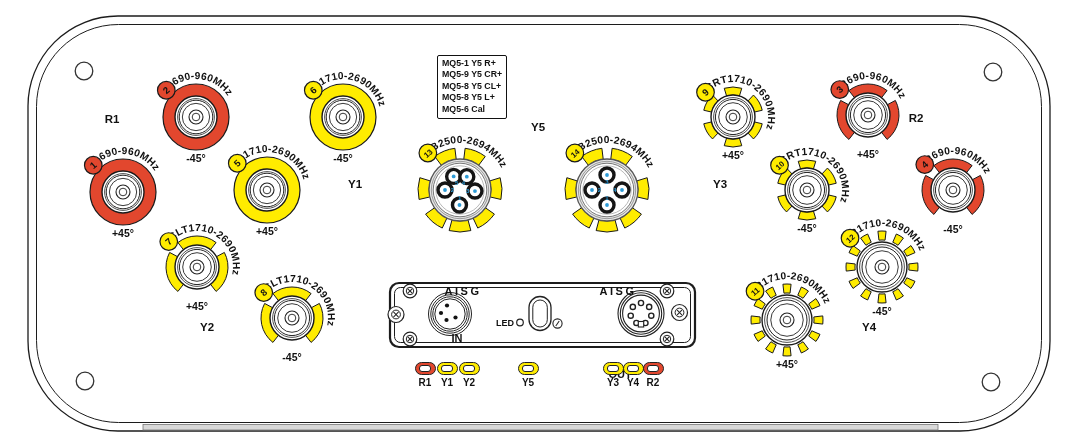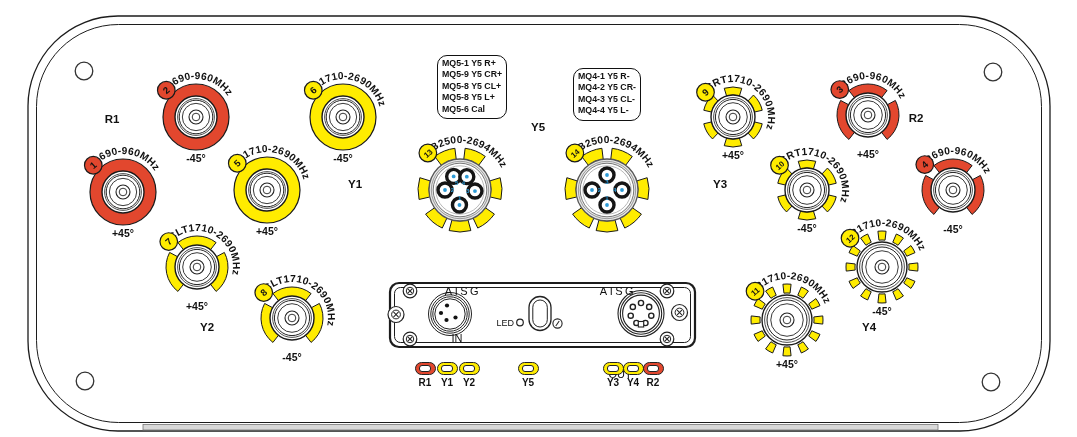--- a/index.html
+++ b/index.html
@@ -2,27 +2,27 @@
 <html><head>
 <meta charset="utf-8">
 <style>
   html,body{margin:0;padding:0;background:#fff;}
   #stage{position:relative;width:1077px;height:437px;background:#fff;overflow:hidden;
          font-family:"Liberation Sans","DejaVu Sans",sans-serif;}
   #panel-svg{position:absolute;left:0;top:0;}
   svg text{font-family:"Liberation Sans","DejaVu Sans",sans-serif;font-weight:bold;}
   #overlay{position:absolute;left:0;top:0;width:1077px;height:437px;}
   .ptxt{position:absolute;transform:translate(-50%,-50%);font-weight:bold;font-size:11.5px;color:#111;white-space:nowrap;}
-  .aisg-t{position:absolute;transform:translate(-50%,-50%);font-weight:normal;font-size:11px;color:#111;white-space:nowrap;}
+  .aisg-t{position:absolute;transform:translate(-50%,-50%);font-weight:bold;font-size:11px;color:#111;white-space:nowrap;}
   .t-aisg-in{left:463px;top:291px;letter-spacing:2.5px;}
   .t-in{left:457px;top:338px;}
   .t-aisg-out{left:618px;top:291px;letter-spacing:2.5px;}
   .t-out{left:620px;top:338px;margin-top:36px;}
   .t-led{left:514px;top:322.5px;transform:translate(-100%,-50%);font-size:9px;padding-left:48px;}
-  .infobox{position:absolute;border:1.6px solid #111;border-radius:10px;background:#fff;
+  .infobox{position:absolute;border:1.6px solid #111;border-radius:2px;background:#fff;
            padding:2px 4px 3px;font-weight:bold;font-size:8.8px;line-height:1.3;color:#111;white-space:nowrap;}
   .lg-item{position:absolute;width:30px;text-align:center;}
   .lg-oval{width:21px;height:13px;border:1.5px solid #222;border-radius:7px;margin:0 auto;position:relative;box-sizing:border-box;}
   .lg-in{position:absolute;left:3.2px;top:2.4px;width:10.5px;height:5px;border:1px solid #222;border-radius:3px;background:#fff;}
   .lg-label{font-weight:bold;font-size:10px;color:#111;margin-top:2px;}
 </style>
 </head>
 <body>
 
 <div id="stage">
@@ -385,26 +385,20 @@
       <div class="ptxt" style="left: 720px; top: 184px;">Y3</div>
       <div class="ptxt" style="left: 869px; top: 327px;">Y4</div>
       <div class="ptxt" style="left: 538px; top: 127px;">Y5</div>
       <div class="infobox" style="left: 437px; top: 55px;">
         <div>MQ5-1 Y5 R+</div>
         <div>MQ5-9 Y5 CR+</div>
         <div>MQ5-8 Y5 CL+</div>
         <div>MQ5-8 Y5 L+</div>
         <div>MQ5-6 Cal</div>
       </div>
-      <div class="infobox" style="left: 573px; top: 68px;">
-        <div>MQ4-1 Y5 R-</div>
-        <div>MQ4-2 Y5 CR-</div>
-        <div>MQ4-3 Y5 CL-</div>
-        <div>MQ4-4 Y5 L-</div>
-      </div>
       <div class="lg-item" style="left: 410px; top: 362px;">
         <div class="lg-oval" style="background: rgb(226, 71, 46);">
           <div class="lg-in"></div>
         </div>
         <div class="lg-label">R1</div>
       </div>
       <div class="lg-item" style="left: 432px; top: 362px;">
         <div class="lg-oval" style="background: rgb(255, 236, 0);">
           <div class="lg-in"></div>
         </div>

